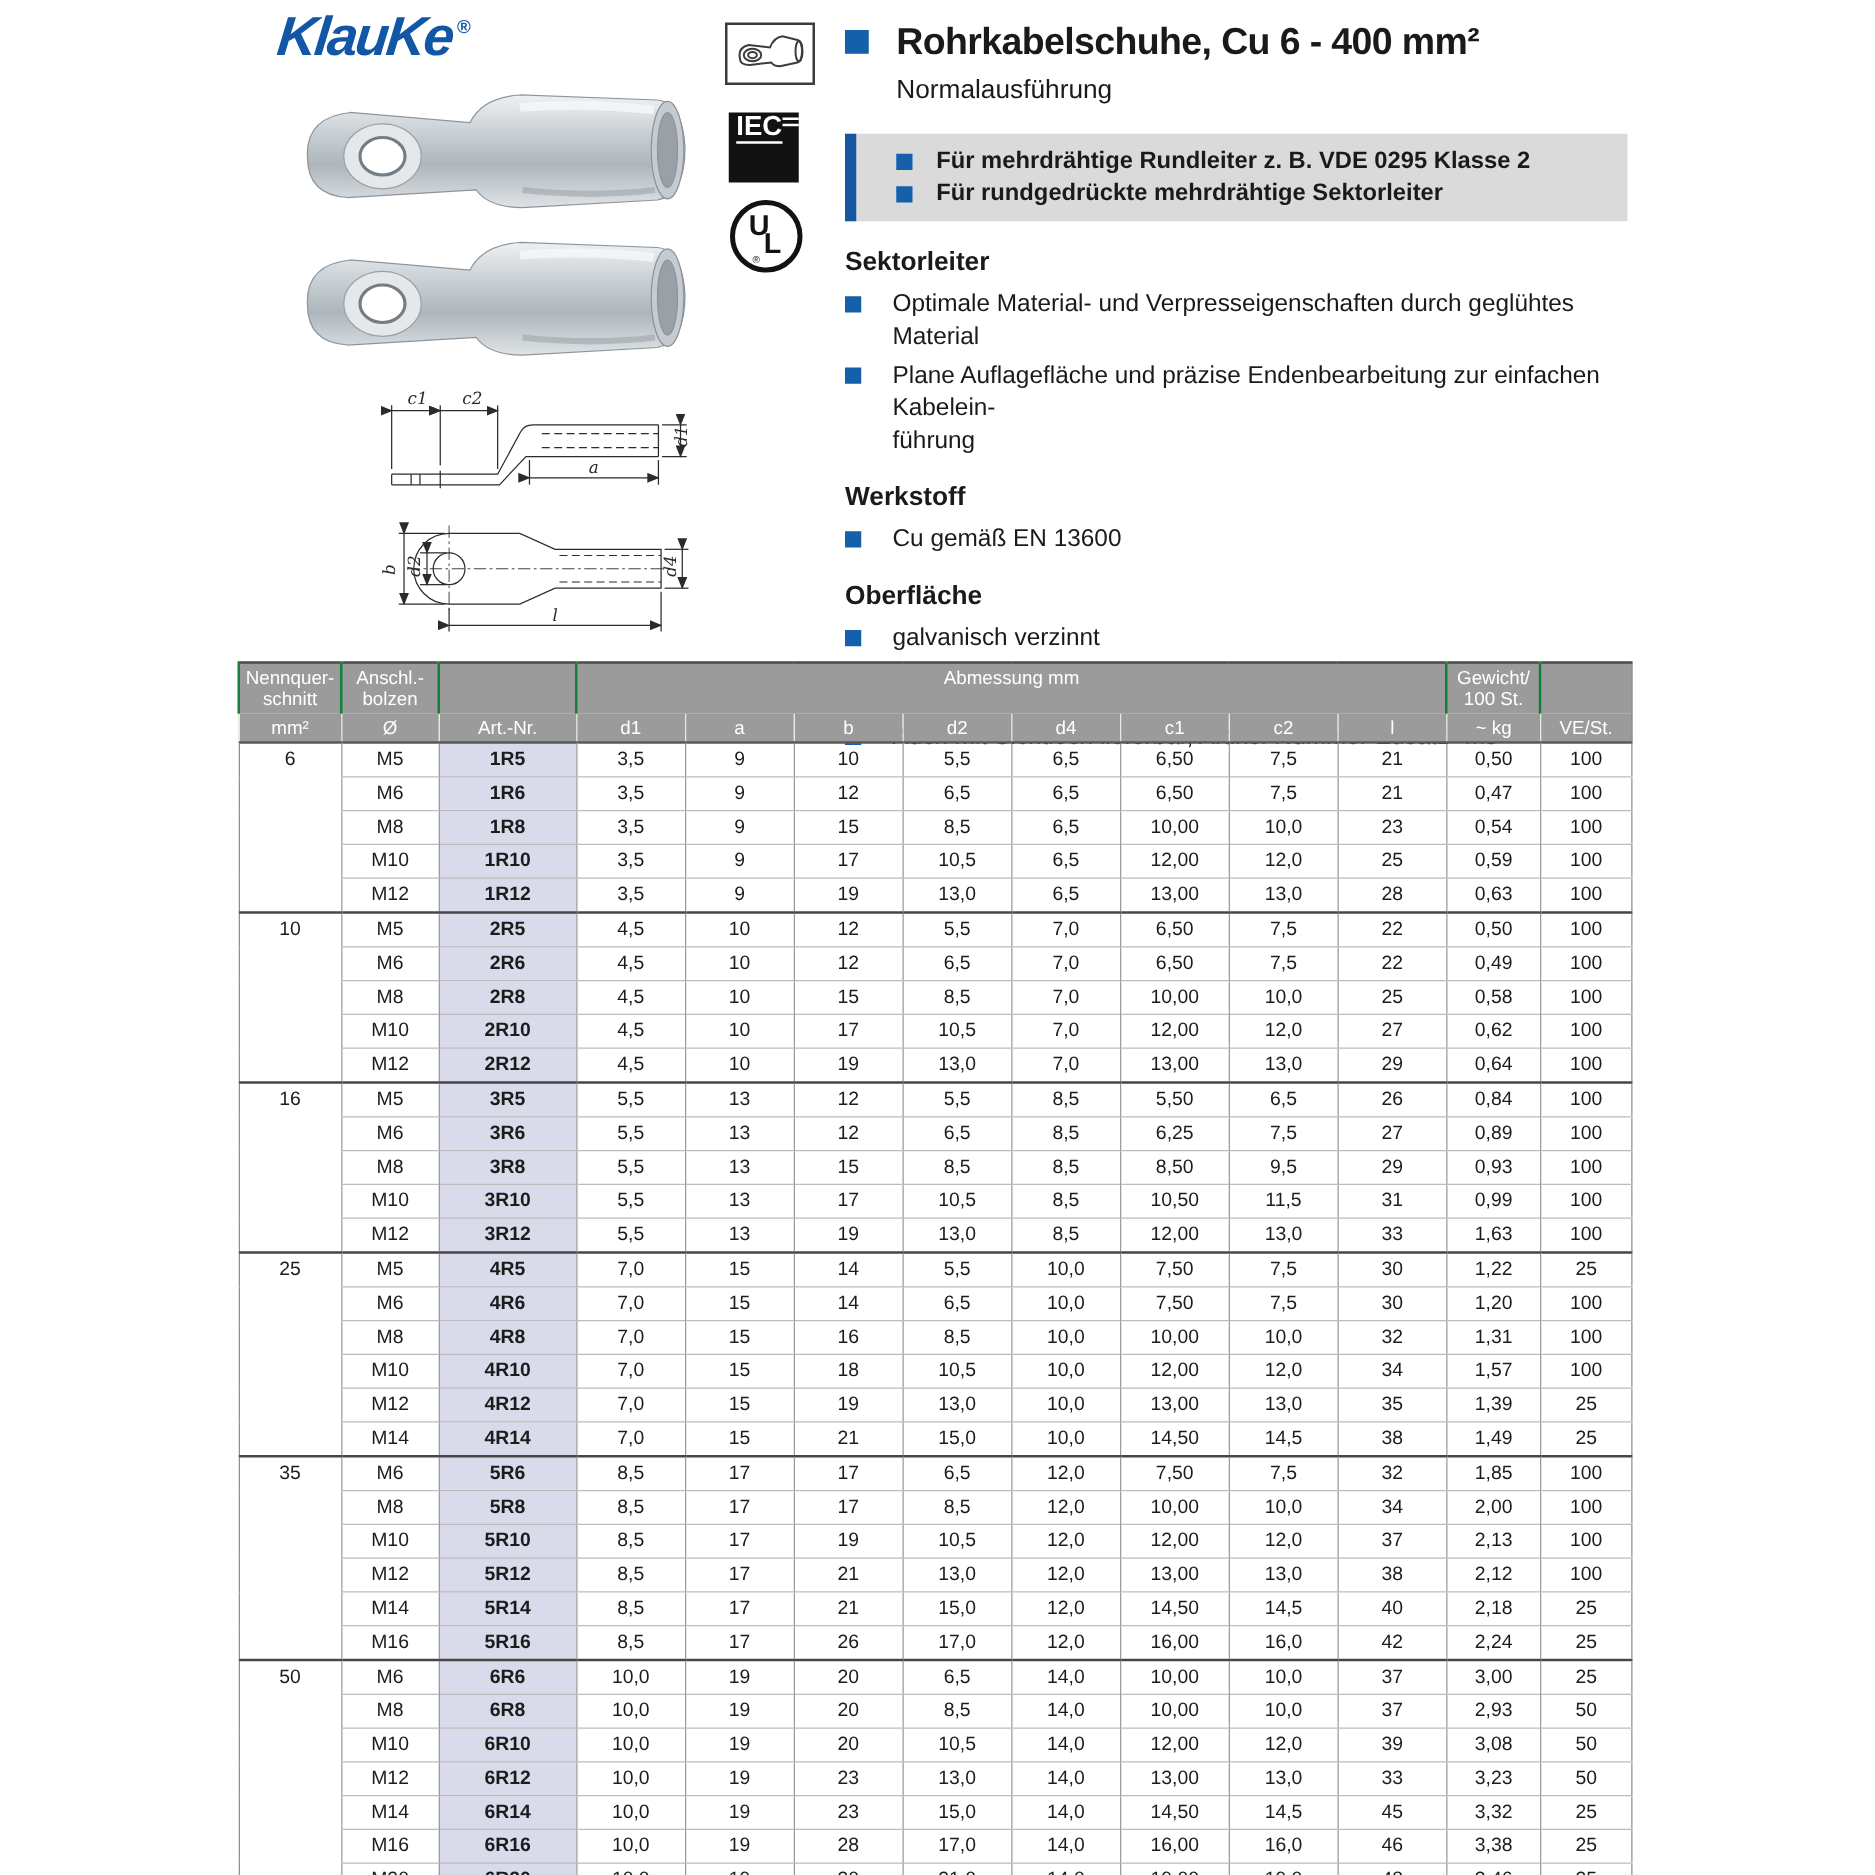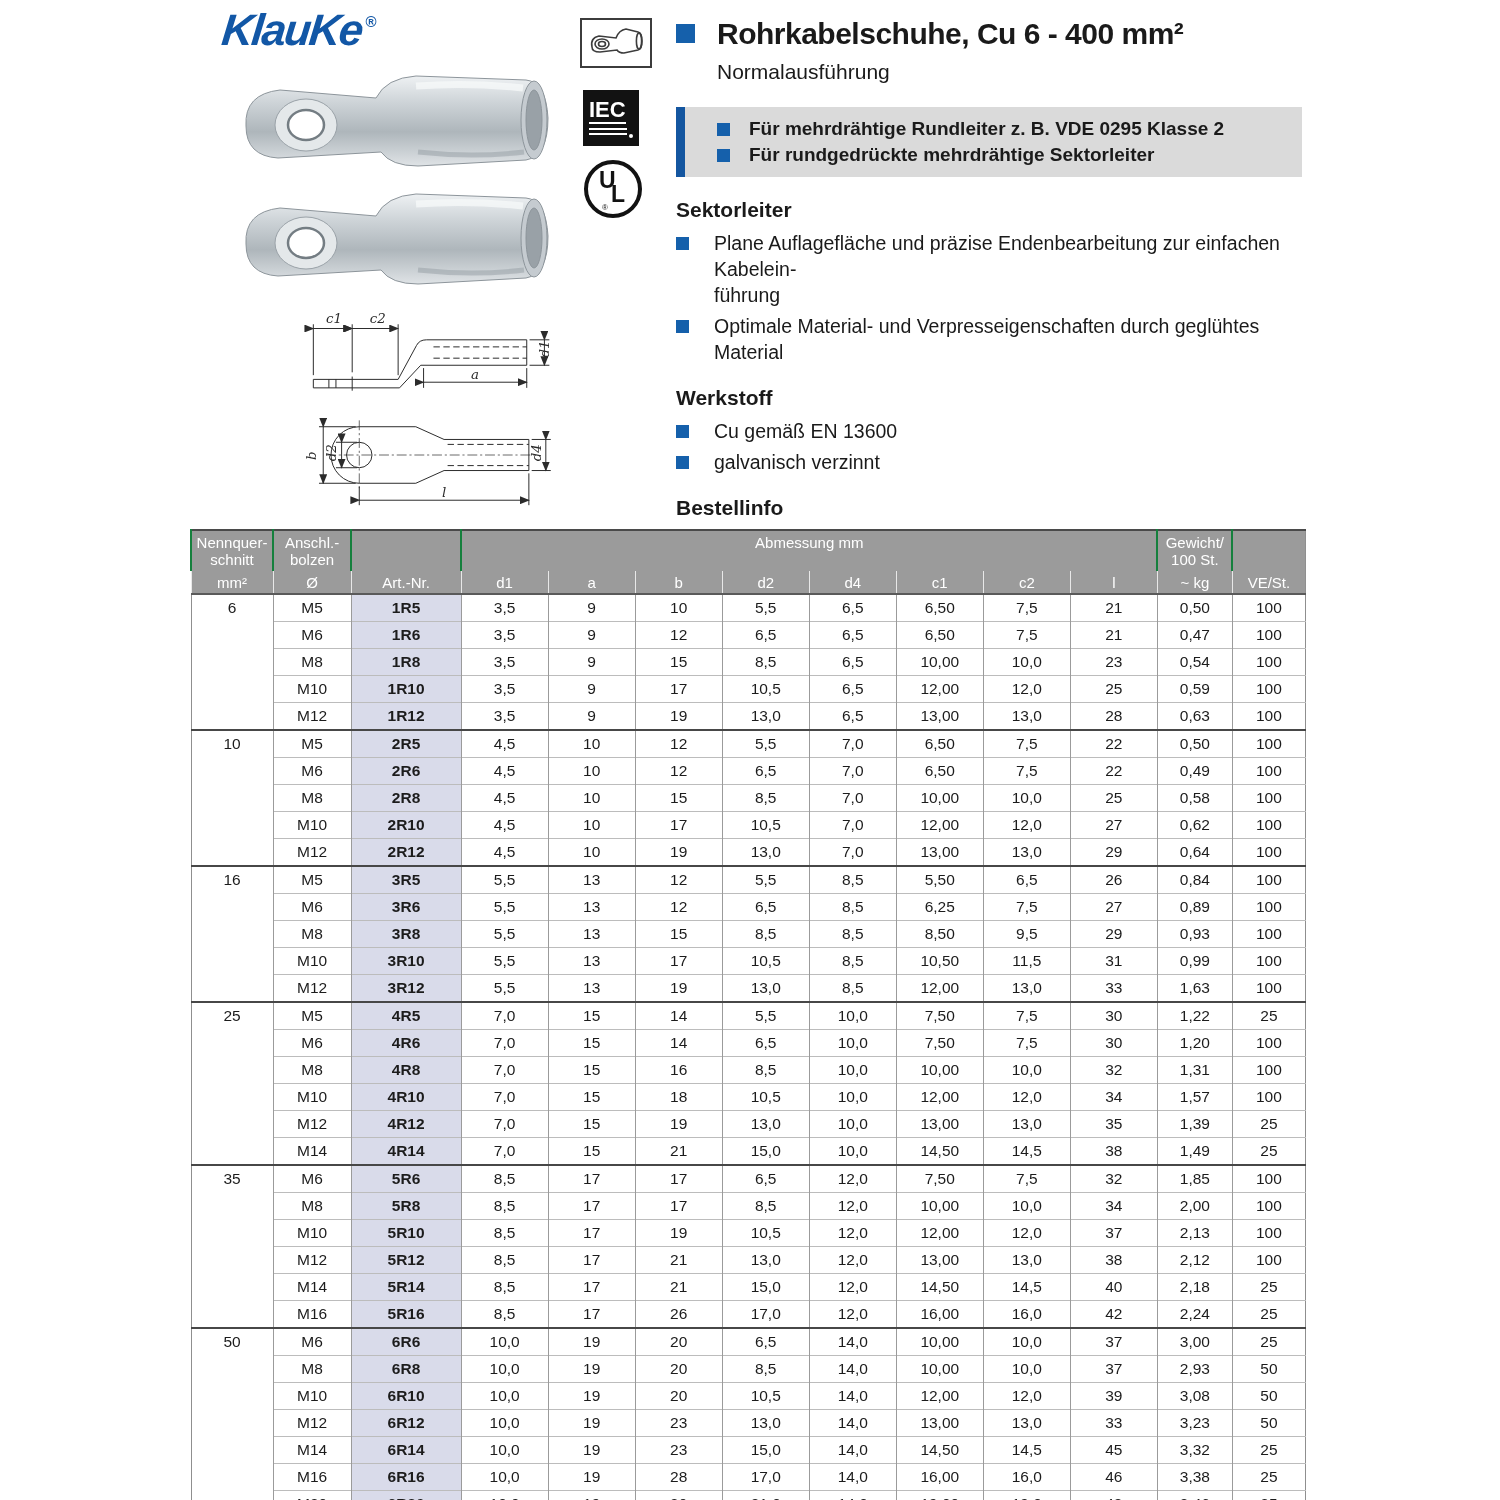--- a/index.html
+++ b/index.html
@@ -13,21 +13,21 @@
   .brand sup{font-size:15px;font-weight:bold;color:#1257a6;font-style:normal;vertical-align:18px;margin-left:4px;}
 
   
   .photos{position:absolute;left:228px;top:68px;width:340px;height:232px;}
   .drawing{position:absolute;left:232px;top:296px;width:410px;height:212px;}
 
   
   .certcol{position:absolute;left:580px;top:18px;width:76px;}
   .icon-box{width:68px;height:46px;border:2px solid #3c3c3c;background:#fff;display:flex;align-items:center;justify-content:center;}
   .iec{width:56px;height:56px;background:#121212;color:#fff;margin-top:22px;margin-left:3px;
-       display:flex;flex-direction:column;align-items:flex-start;justify-content:center;padding-left:6px;box-sizing:border-box;}
+       display:flex;flex-direction:row;align-items:flex-start;justify-content:center;padding-left:6px;box-sizing:border-box;}
   .iec .iec-word{font-weight:bold;font-size:22px;letter-spacing:0;border-bottom:2px solid #fff;line-height:1;padding-bottom:1px;}
   .iec .iec-lines{margin-top:4px;width:38px;position:relative;}
   .iec .iec-lines i{display:block;height:2px;background:#fff;margin-bottom:3px;}
   .iec .iec-lines b{position:absolute;right:-6px;bottom:0;width:4px;height:4px;background:#fff;border-radius:50%;}
   .ul{width:50px;height:50px;border:4px solid #121212;border-radius:50%;margin-top:14px;margin-left:4px;
       position:relative;background:#fff;box-sizing:content-box;}
   .ul .u{position:absolute;left:11px;top:3px;font-weight:bold;font-size:23px;color:#121212;}
   .ul .l{position:absolute;left:23px;top:17px;font-weight:bold;font-size:23px;color:#121212;}
   .ul .r{position:absolute;left:14px;bottom:2px;font-size:8px;color:#121212;}
 
@@ -203,34 +203,35 @@
       </div>
       <div class="hl-row">
         <span class="sq"></span>
         <span>Für rundgedrückte mehrdrähtige Sektorleiter</span>
       </div>
     </div>
 
     <div class="sect-h">Sektorleiter</div>
     <div class="b-row">
       <span class="sq"></span>
+      <span>Optimale Material- und Verpresseigenschaften durch geglühtes Material</span>
+    </div>
+    <div class="b-row">
+      <span class="sq"></span>
       <span>Plane Auflagefläche und präzise Endenbearbeitung zur einfachen Kabelein-
 führung</span>
-    </div>
-    <div class="b-row">
-      <span class="sq"></span>
-      <span>Optimale Material- und Verpresseigenschaften durch geglühtes Material</span>
     </div>
 
     <div class="sect-h">Werkstoff</div>
     <div class="b-row">
       <span class="sq"></span>
       <span>Cu gemäß EN 13600</span>
     </div>
 
+    <div class="sect-h">Oberfläche</div>
     <div class="b-row">
       <span class="sq"></span>
       <span>galvanisch verzinnt</span>
     </div>
 
     <div class="sect-h">Bestellinfo</div>
     <div class="b-row">
       <span class="sq"></span>
       <span>Auch mit Sichtloch lieferbar, Artikel-Nummer-Zusatz "ms"</span>
     </div>

